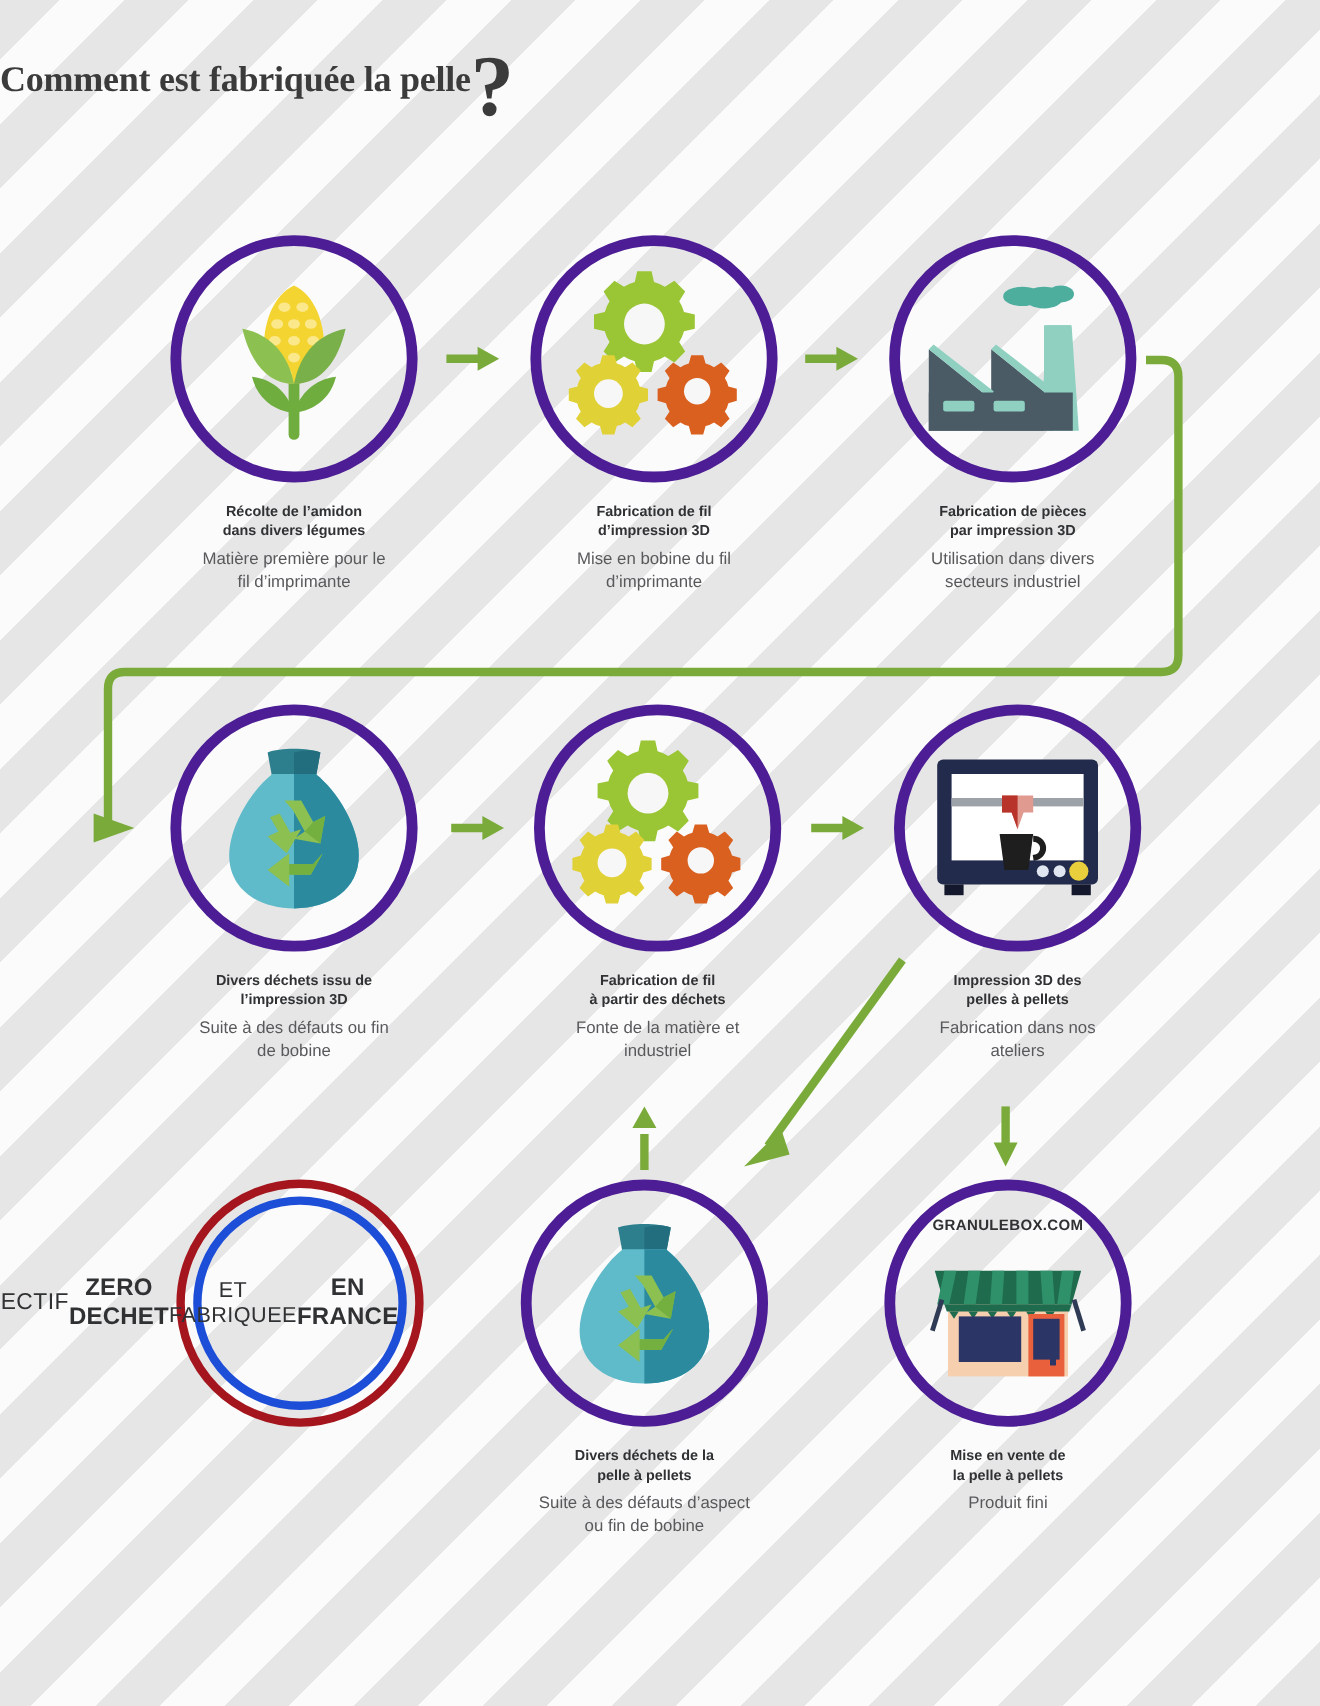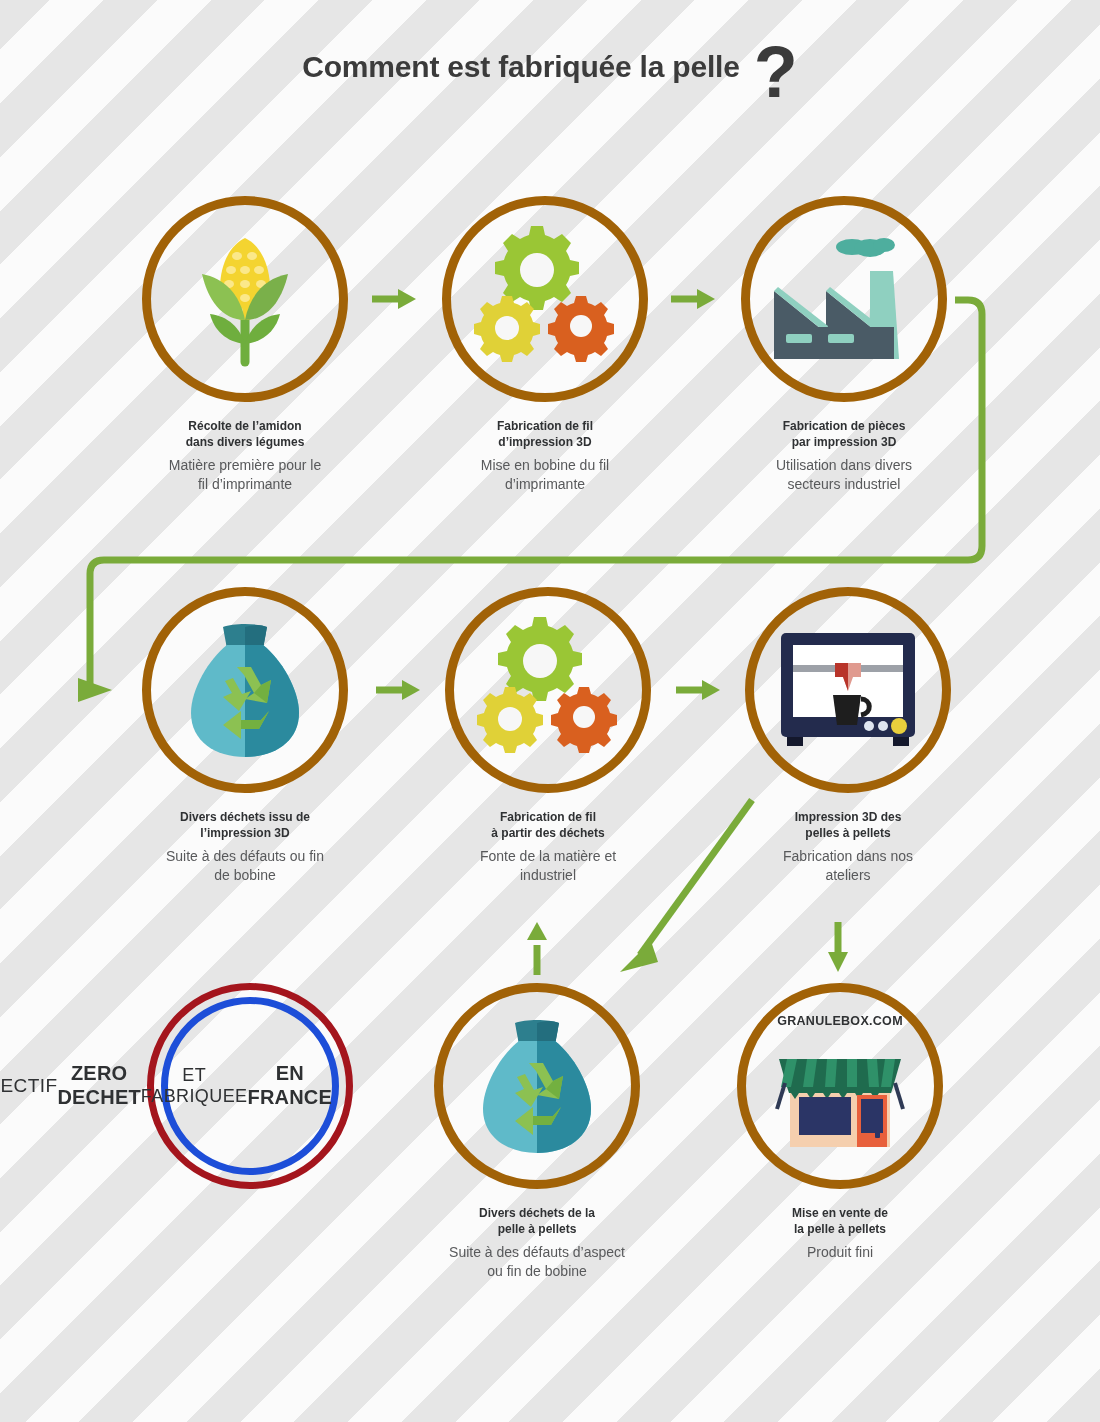--- a/index.html
+++ b/index.html
@@ -10,36 +10,36 @@
     background-image:repeating-linear-gradient(
       -45deg,
       #e6e6e6 0px, #e6e6e6 38px,
       #fbfbfb 38px, #fbfbfb 76px);
   }
   .stage{position:absolute;inset:0;}
 
   
   .title-wrap{
     position:absolute;left:0;top:38px;width:1100px;
-    display:flex;align-items:center;justify-content:center;gap:14px;
+    display:flex;align-items:center;justify-content:flex-start;gap:0;font-family:Liberation Serif, serif;
   }
   .title{
     font-size:30px;font-weight:bold;color:#3b3b3b;letter-spacing:-0.2px;
     white-space:nowrap;
   }
   .qmark{
     font-size:72px;font-weight:bold;color:#3b3b3b;line-height:0.8;
     position:relative;top:6px;
   }
 
   
   .node{position:absolute;width:300px;text-align:center;}
   .circle{
     width:206px;height:206px;border-radius:50%;
-    border:9px solid #a16207;background:transparent;
+    border:9px solid #4c1d95;background:transparent;
     margin:0 auto;position:relative;box-sizing:border-box;
   }
   .icon-box{position:absolute;inset:0;display:flex;align-items:center;justify-content:center;}
   .icon-box svg{display:block;}
   .node-title{
     margin-top:16px;font-size:12px;font-weight:bold;color:#2f3133;
     line-height:1.35;
   }
   .node-sub{
     margin-top:6px;font-size:14px;color:#58595b;line-height:1.35;

